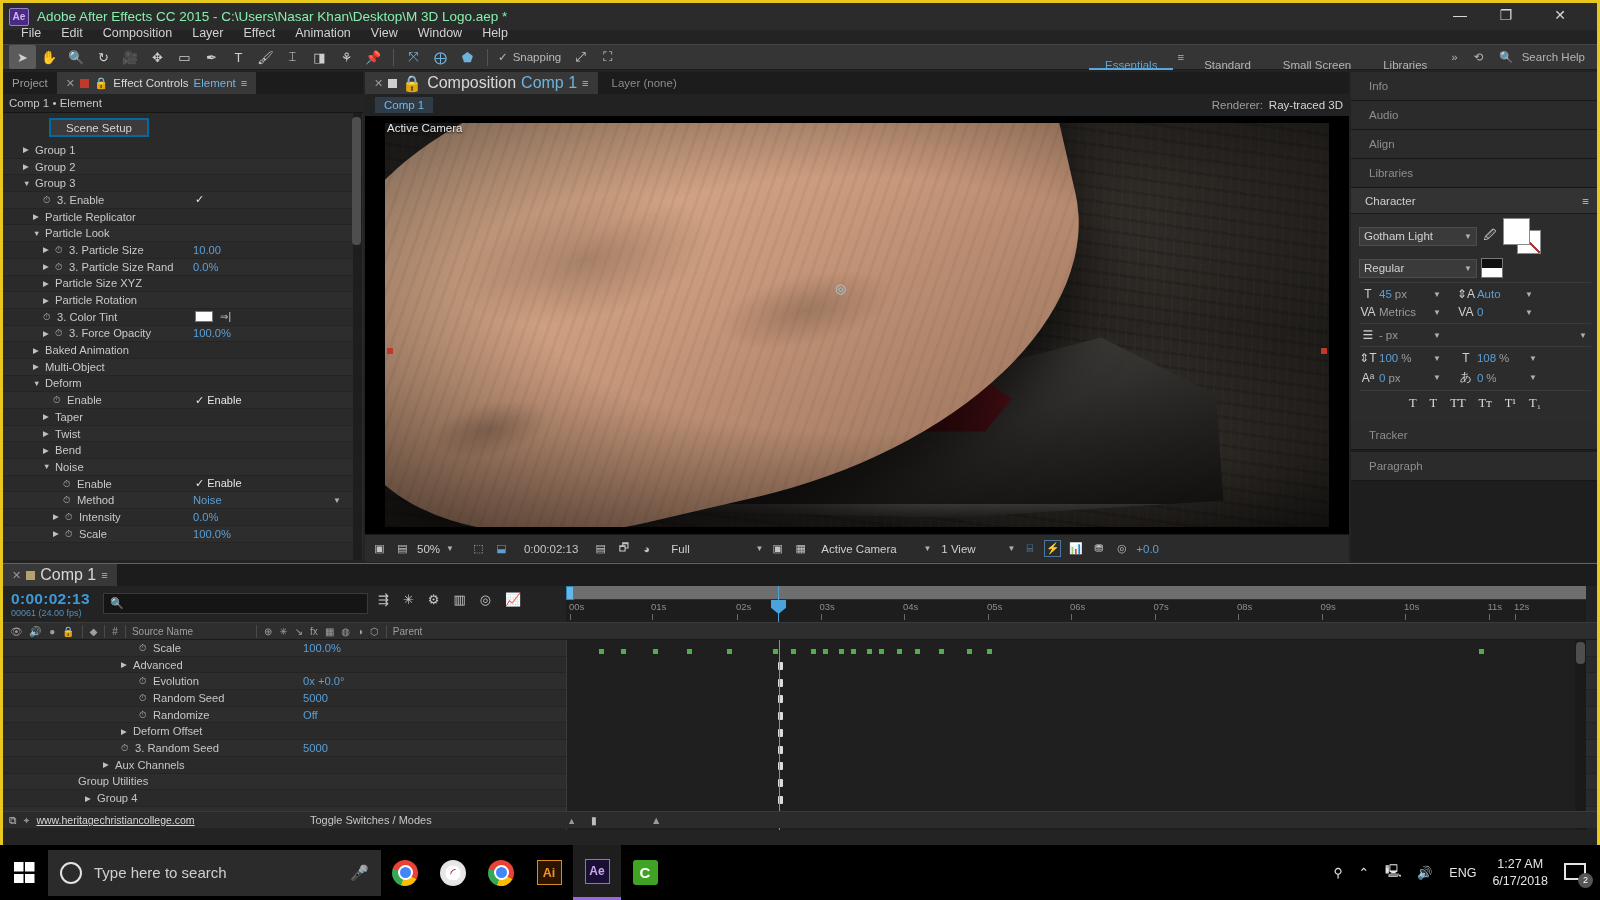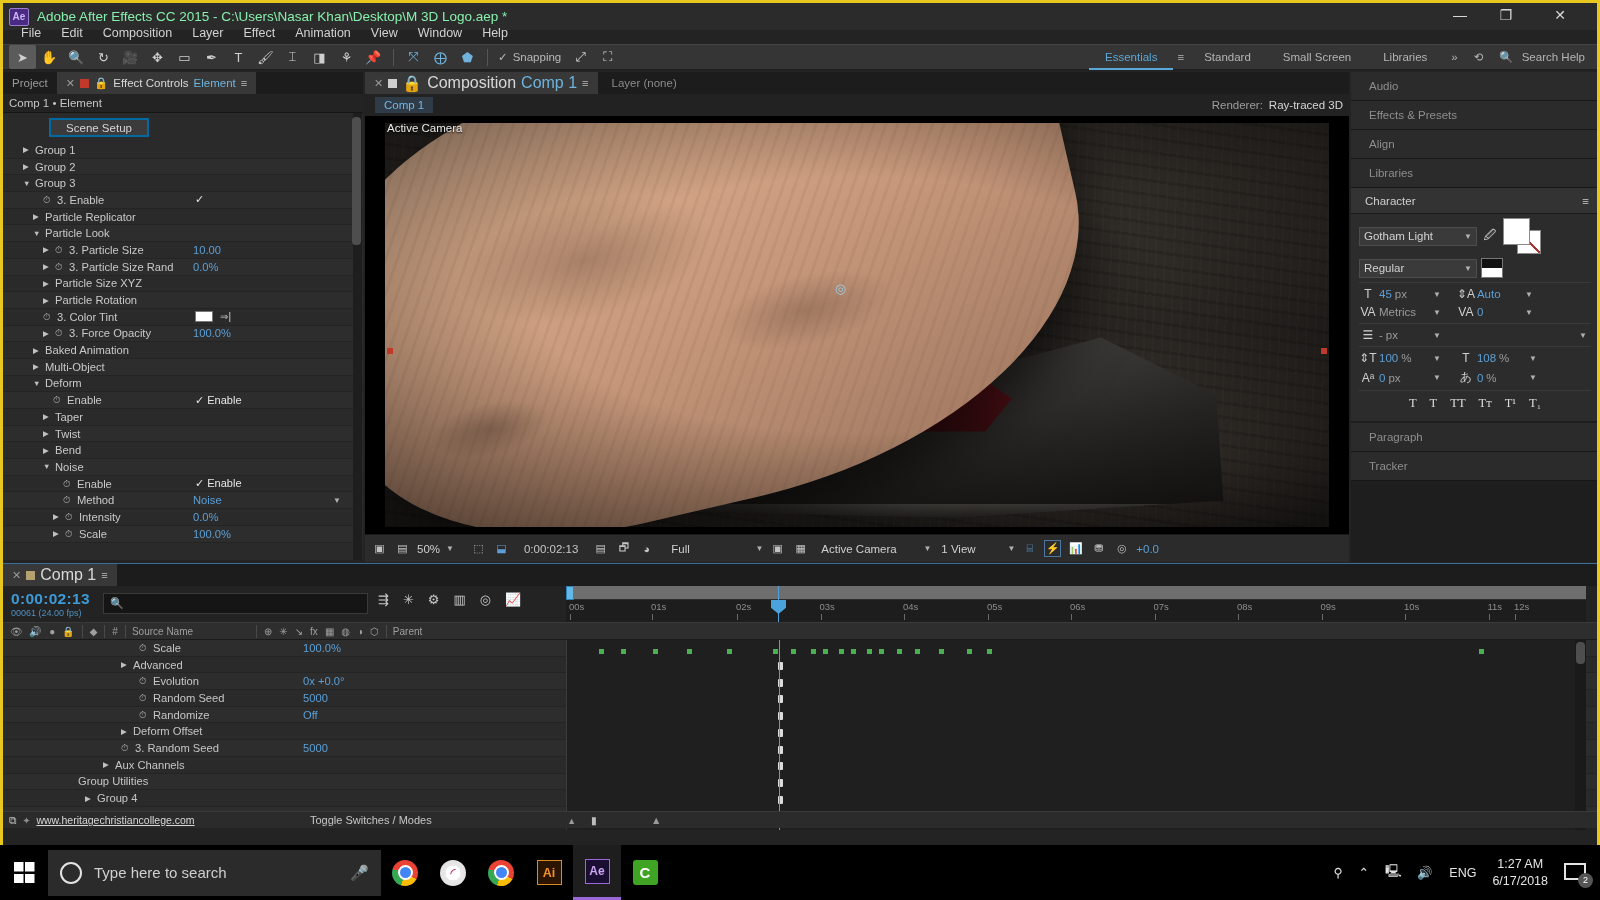--- a/index.html
+++ b/index.html
@@ -28,21 +28,21 @@
     background:#353535; border-top:1px solid #444; border-bottom:1px solid #1d1d1d;
     display:flex; align-items:center; }
   .tool { width:27px; height:24px; display:flex; align-items:center;
     justify-content:center; color:#cfcfcf; font-size:13px; position:relative; }
   .tool.sel { background:#5b5b5b; border-radius:2px; }
   .tsep { width:1px; height:17px; background:#555; margin:0 6px; }
   .snapchk { color:#b9b9b9; font-size:11.5px; display:flex; align-items:center; gap:5px;
     margin-left:4px; }
   .ws { position:absolute; top:44px; height:26px; display:flex; align-items:center;
     color:#b4b4b4; font-size:11.5px; }
-  .ws-item { padding:0 16px; height:26px; line-height:26px; }
+  .ws-item { padding:8px 16px; height:26px; line-height:26px; }
   .ws-item.active { color:#5aa7d8; border-bottom:2px solid #5aa7d8; }
 
   
   .panel { position:absolute; background:#232323; }
   .ptabbar { height:22px; background:#1c1c1c; display:flex; align-items:center;
     font-size:11.5px; color:#9b9b9b; }
   .ptab { height:22px; display:flex; align-items:center; gap:5px; padding:0 9px; }
   .ptab.active { background:#383838; color:#d8d8d8; }
   .ptab .x { color:#9a9a9a; font-size:11px; }
   .ptab .accent { color:#6fb3dd; }
@@ -584,22 +584,22 @@
       <span class="cb-ico blue" style="border:1px solid #4a78a0">⚡</span>
       <span class="cb-ico">📊</span>
       <span class="cb-ico">⛃</span>
       <span class="cb-ico">◎</span>
       <span class="blue">+0.0</span>
     </div>
   </div>
 
   <div class="panel" id="right">
     <div id="collapsed-panels">
+        <div class="rcollapse">Info</div>
         <div class="rcollapse">Audio</div>
-        <div class="rcollapse">Effects &amp; Presets</div>
         <div class="rcollapse">Align</div>
         <div class="rcollapse">Libraries</div>
       </div>
     <div class="char-head">
       <span>Character</span>
       <span>≡</span>
     </div>
     <div class="char-body">
       <div class="crow">
         <div class="cselect" style="width:118px">
@@ -687,22 +687,22 @@
       </div>
       <div class="tstyles" id="tstyles">
           <span>T</span>
           <span>T</span>
           <span>TT</span>
           <span>Tᴛ</span>
           <span>T¹</span>
           <span>T₁</span>
         </div>
     </div>
+    <div class="rcollapse">Tracker</div>
     <div class="rcollapse" style="margin-top:2px">Paragraph</div>
-    <div class="rcollapse">Tracker</div>
   </div>
 
   <div class="panel" id="timeline">
     <div class="tl-tabrow">
       <div class="ptab active">
         <span class="x">✕</span>
         <span class="sq" style="background:#b5a070"></span>
         <span>Comp 1</span>
         <span class="hamb">≡</span>
       </div>

